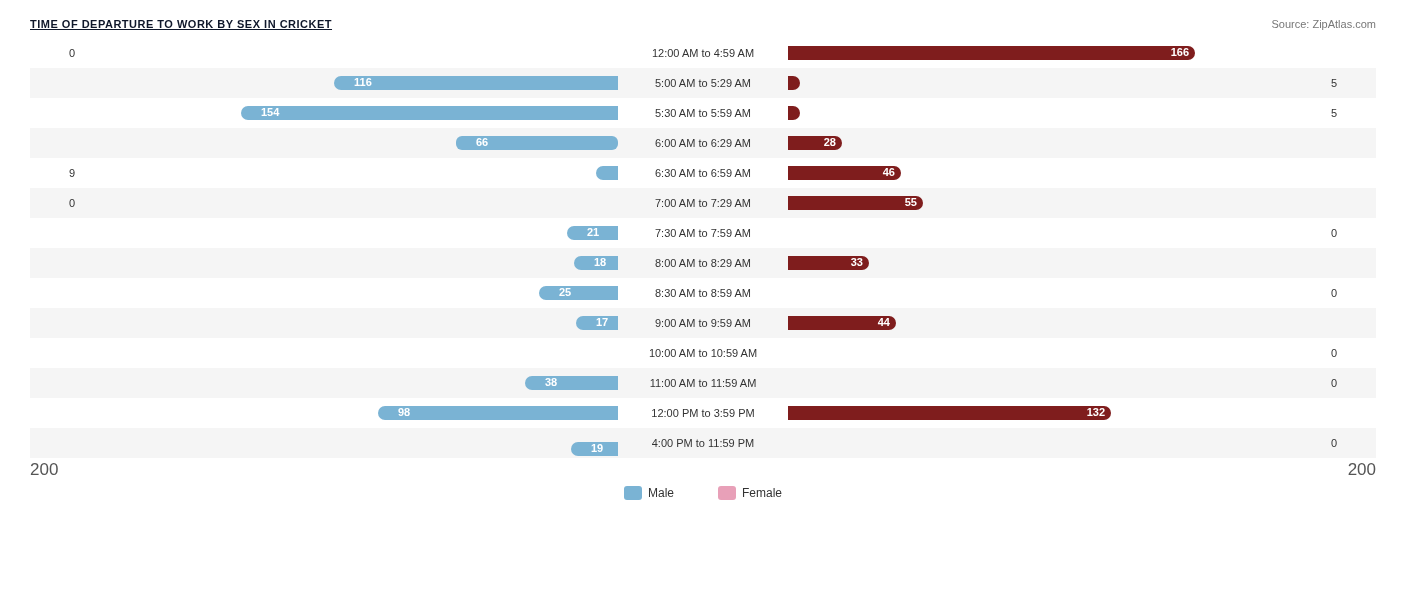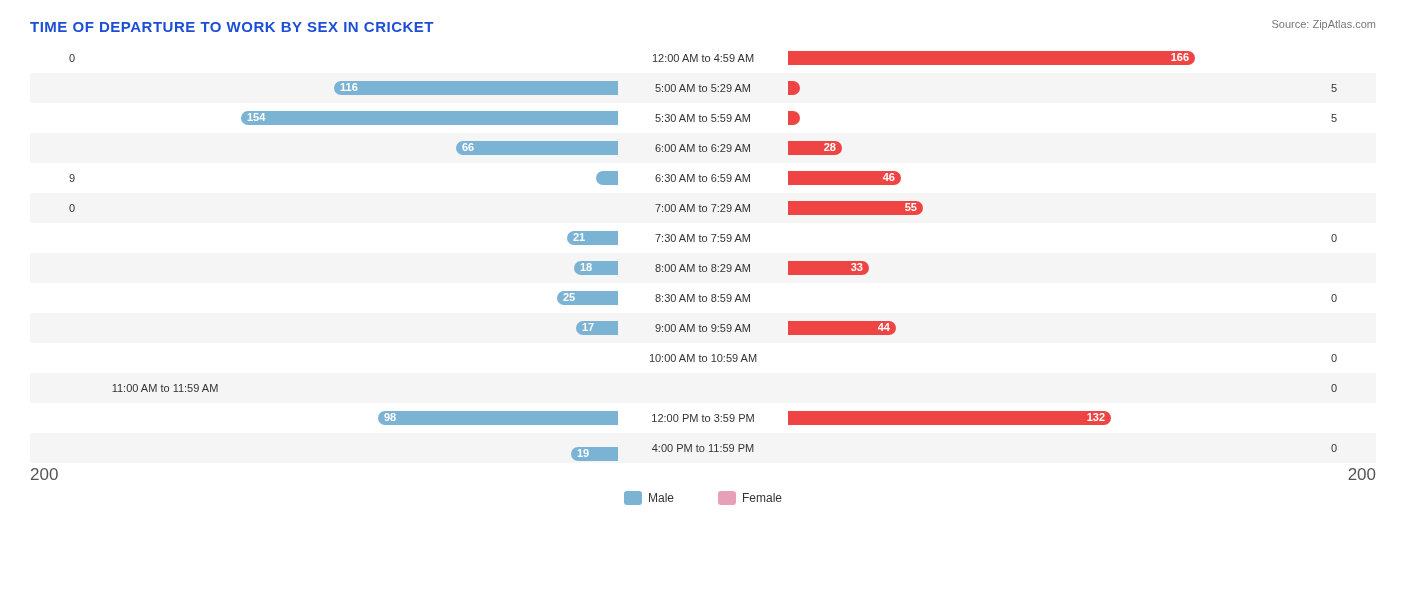--- a/index.html
+++ b/index.html
@@ -10,26 +10,27 @@
       height: 595px;
       overflow: hidden;
     }
     .chart-container {
       width: 1406px;
       height: 595px;
       padding: 18px 30px 40px 30px;
       position: relative;
     }
     .chart-title {
-      font-size: 15px;
+      font-size: 11px;
       font-weight: bold;
-      color: #1d4ed8;
+      color: #0f172a;
       text-transform: uppercase;
       letter-spacing: 0.5px;
       margin-bottom: 8px;
+      text-decoration: underline;
     }
     .source-label {
       position: absolute;
       top: 18px;
       right: 30px;
       font-size: 11px;
       color: #777;
     }
     .bars-wrapper {
       display: flex;
@@ -83,21 +84,21 @@
       z-index: 2;
     }
     .bar-male {
       height: 14px;
       border-radius: 7px 0 0 7px;
       background: #7ab3d4;
     }
     .bar-female {
       height: 14px;
       border-radius: 0 7px 7px 0;
-      background: #ef4444;
+      background: #7f1d1d;
     }
     .right-val {
       width: 50px;
       text-align: left;
       font-size: 11px;
       color: #333;
       padding-left: 5px;
       flex-shrink: 0;
     }
     .legend-area {
@@ -144,21 +145,21 @@
     .bar-female-wrap {
       display: flex;
       justify-content: flex-start;
       align-items: center;
       width: 100%;
       height: 18px;
       position: relative;
     }
     .inline-val-left {
       position: absolute;
-      left: 6px;
+      left: 20px;
       font-size: 11px;
       font-weight: bold;
       color: #fff;
     }
     .inline-val-right {
       position: absolute;
       right: 6px;
       font-size: 11px;
       font-weight: bold;
       color: #fff;
@@ -234,21 +235,21 @@
           </div>
         </div>
         <div class="right-val">5</div>
       </div>
     </div>
       <div class="bar-row alt">
       <div class="bar-row-container">
         <div class="left-val"></div>
         <div class="left-bar-area">
           <div class="bar-male-wrap">
-            <div class="bar-male" style="width:162px; position:relative;">
+            <div class="bar-male" style="width:162px; position:relative;border-radius:6px;">
               <span class="inline-val-left">66</span>
             </div>
           </div>
         </div>
         <div class="label-center">6:00 AM to 6:29 AM</div>
         <div class="right-bar-area">
           <div class="bar-female-wrap">
             <div class="bar-female" style="width:54px; position:relative;">
               <span class="inline-val-right">28</span>
             </div>
@@ -339,21 +340,21 @@
           </div>
         </div>
         <div class="right-val"></div>
       </div>
     </div>
       <div class="bar-row no-alt">
       <div class="bar-row-container">
         <div class="left-val"></div>
         <div class="left-bar-area">
           <div class="bar-male-wrap">
-            <div class="bar-male" style="width:61px; position:relative;text-align:right;">
+            <div class="bar-male" style="width:79px; position:relative;text-align:right;">
               <span class="inline-val-left">25</span>
             </div>
           </div>
         </div>
         <div class="label-center">8:30 AM to 8:59 AM</div>
         <div class="right-bar-area">
           <div class="bar-female-wrap">
             <div class="bar-female" style="width:0px; position:relative;">
               
             </div>
@@ -400,20 +401,27 @@
               
             </div>
           </div>
         </div>
         <div class="right-val">0</div>
       </div>
     </div>
       <div class="bar-row alt">
       <div class="bar-row-container">
         <div class="left-val"></div>
+        <div class="left-bar-area">
+          <div class="bar-male-wrap">
+            <div class="bar-male" style="width:93px; position:relative;">
+              <span class="inline-val-left">38</span>
+            </div>
+          </div>
+        </div>
         <div class="label-center">11:00 AM to 11:59 AM</div>
         <div class="right-bar-area">
           <div class="bar-female-wrap">
             <div class="bar-female" style="width:0px; position:relative;">
               
             </div>
           </div>
         </div>
         <div class="right-val">0</div>
       </div>

